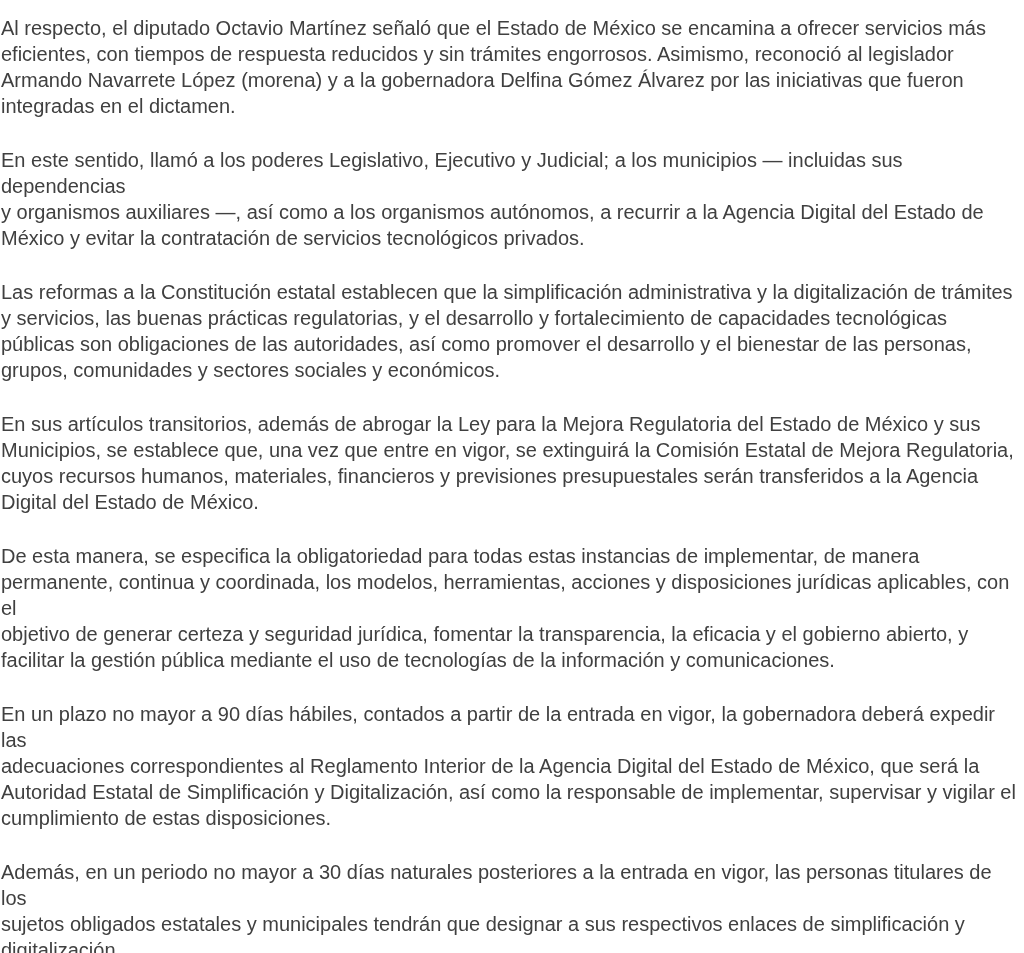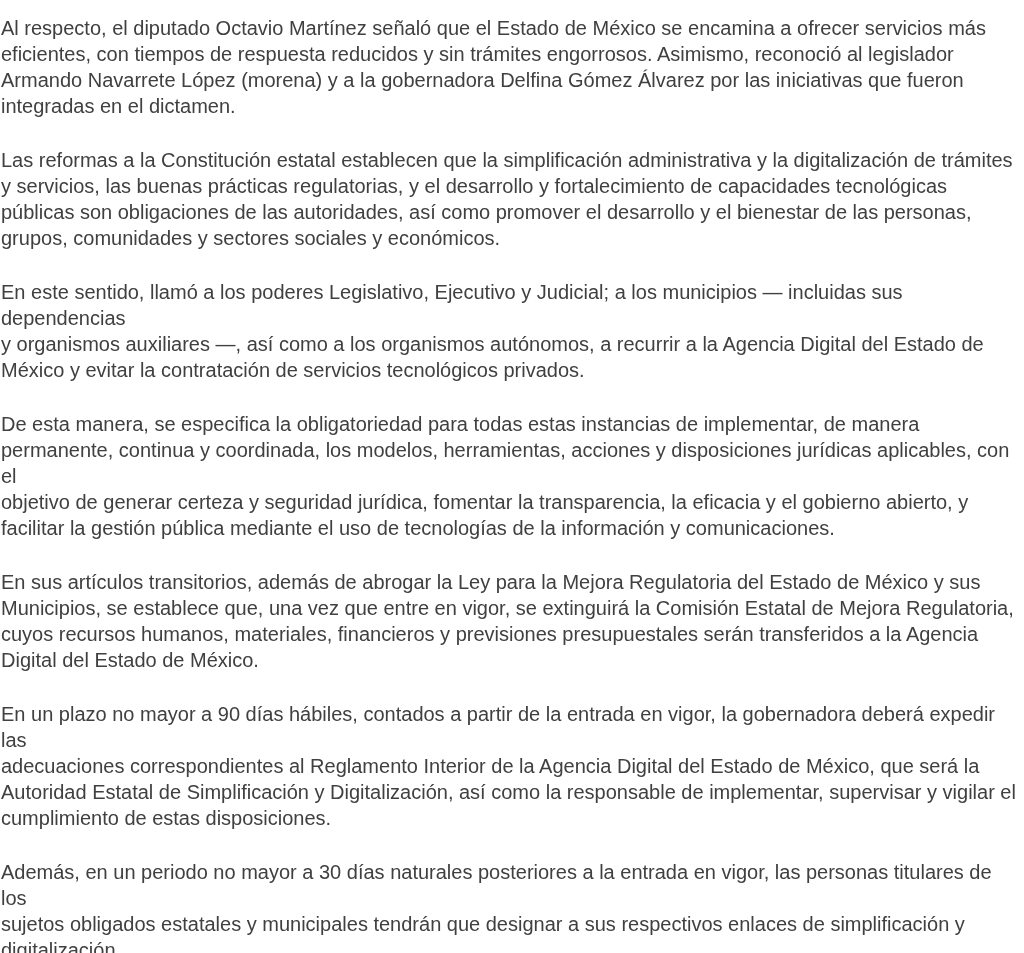--- a/index.html
+++ b/index.html
@@ -25,35 +25,35 @@
   }
 </style>
 </head>
 <body>
 
 <main class="article-body">
   <p>Al respecto, el diputado Octavio Martínez señaló que el Estado de México se encamina a ofrecer servicios más
 eficientes, con tiempos de respuesta reducidos y sin trámites engorrosos. Asimismo, reconoció al legislador
 Armando Navarrete López (morena) y a la gobernadora Delfina Gómez Álvarez por las iniciativas que fueron
 integradas en el dictamen.</p>
+  <p>En este sentido, llamó a los poderes Legislativo, Ejecutivo y Judicial; a los municipios — incluidas sus dependencias
+y organismos auxiliares —, así como a los organismos autónomos, a recurrir a la Agencia Digital del Estado de
+México y evitar la contratación de servicios tecnológicos privados.</p>
   <p>Las reformas a la Constitución estatal establecen que la simplificación administrativa y la digitalización de trámites
 y servicios, las buenas prácticas regulatorias, y el desarrollo y fortalecimiento de capacidades tecnológicas
 públicas son obligaciones de las autoridades, así como promover el desarrollo y el bienestar de las personas,
 grupos, comunidades y sectores sociales y económicos.</p>
-  <p>En este sentido, llamó a los poderes Legislativo, Ejecutivo y Judicial; a los municipios — incluidas sus dependencias
-y organismos auxiliares —, así como a los organismos autónomos, a recurrir a la Agencia Digital del Estado de
-México y evitar la contratación de servicios tecnológicos privados.</p>
+  <p>En sus artículos transitorios, además de abrogar la Ley para la Mejora Regulatoria del Estado de México y sus
+Municipios, se establece que, una vez que entre en vigor, se extinguirá la Comisión Estatal de Mejora Regulatoria,
+cuyos recursos humanos, materiales, financieros y previsiones presupuestales serán transferidos a la Agencia
+Digital del Estado de México.</p>
   <p>De esta manera, se especifica la obligatoriedad para todas estas instancias de implementar, de manera
 permanente, continua y coordinada, los modelos, herramientas, acciones y disposiciones jurídicas aplicables, con el
 objetivo de generar certeza y seguridad jurídica, fomentar la transparencia, la eficacia y el gobierno abierto, y
 facilitar la gestión pública mediante el uso de tecnologías de la información y comunicaciones.</p>
-  <p>En sus artículos transitorios, además de abrogar la Ley para la Mejora Regulatoria del Estado de México y sus
-Municipios, se establece que, una vez que entre en vigor, se extinguirá la Comisión Estatal de Mejora Regulatoria,
-cuyos recursos humanos, materiales, financieros y previsiones presupuestales serán transferidos a la Agencia
-Digital del Estado de México.</p>
   <p>En un plazo no mayor a 90 días hábiles, contados a partir de la entrada en vigor, la gobernadora deberá expedir las
 adecuaciones correspondientes al Reglamento Interior de la Agencia Digital del Estado de México, que será la
 Autoridad Estatal de Simplificación y Digitalización, así como la responsable de implementar, supervisar y vigilar el
 cumplimiento de estas disposiciones.</p>
   <p>Además, en un periodo no mayor a 30 días naturales posteriores a la entrada en vigor, las personas titulares de los
 sujetos obligados estatales y municipales tendrán que designar a sus respectivos enlaces de simplificación y
 digitalización.</p>
 </main>
 
 </body></html>

